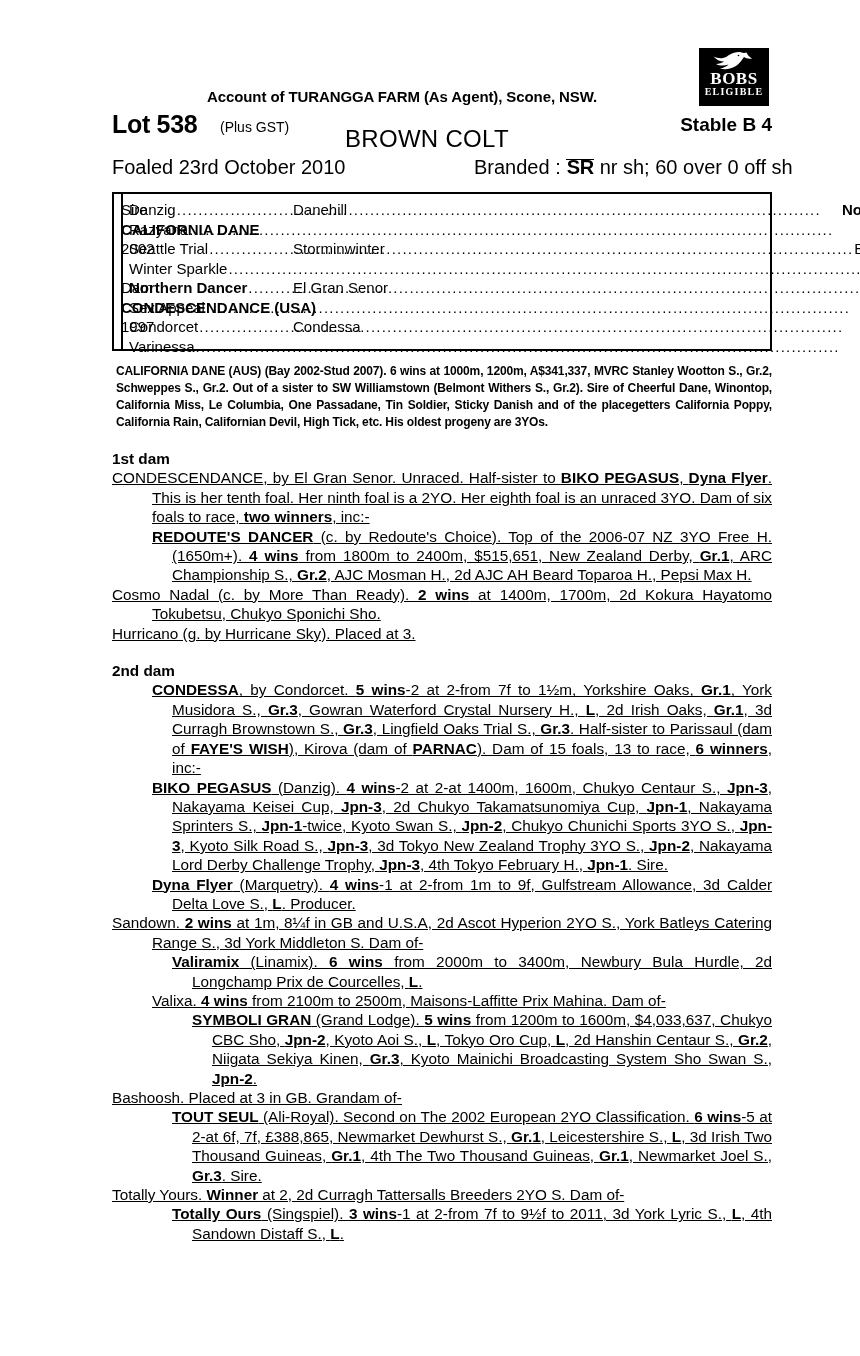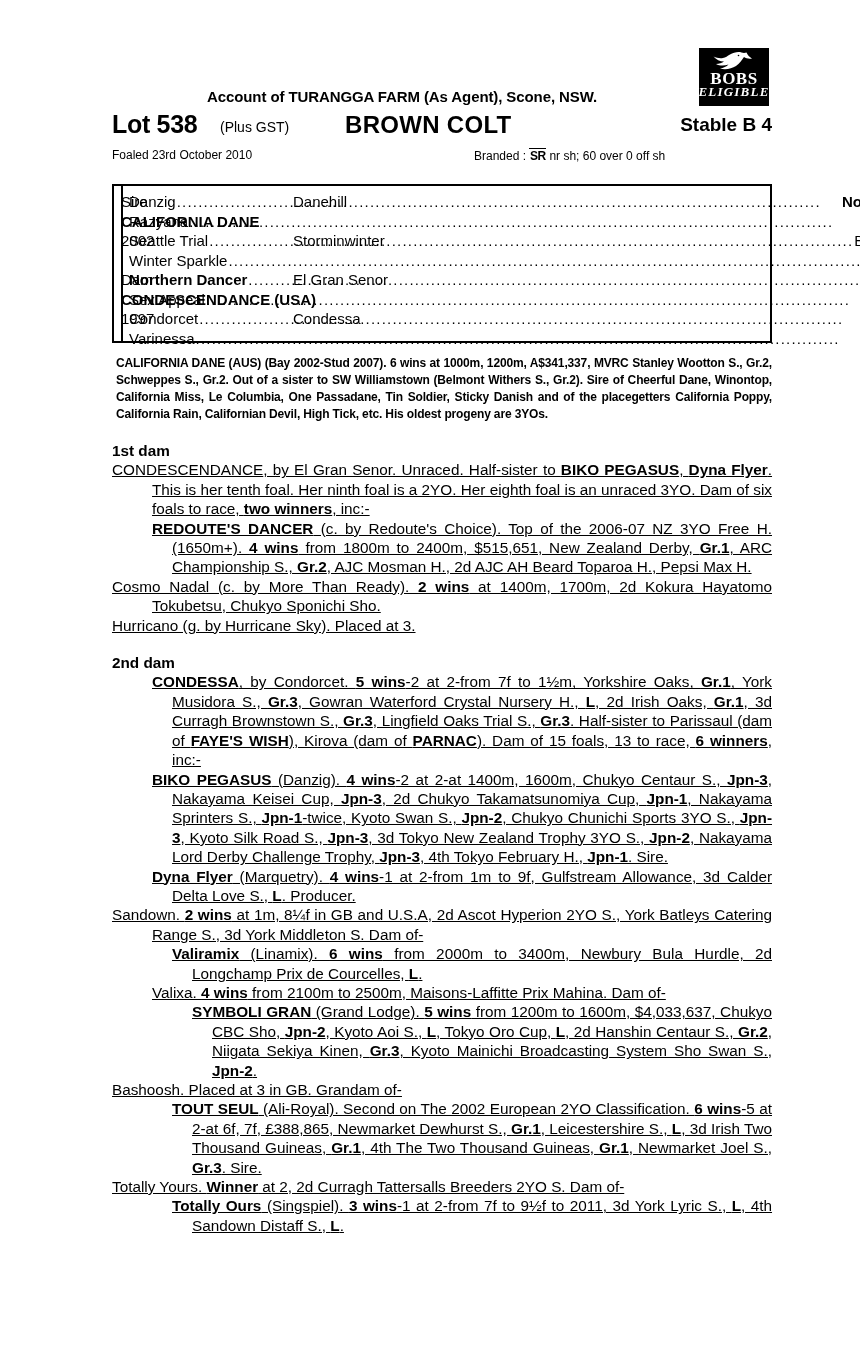--- a/index.html
+++ b/index.html
@@ -52,24 +52,23 @@
   .bobs-logo .bobs-text {
     font-family: "Liberation Serif", serif;
     font-weight: bold;
     font-size: 17px;
     letter-spacing: 0.5px;
     line-height: 17px;
   }
   .bobs-logo .elig-text {
     font-family: "Liberation Serif", serif;
     font-weight: bold;
-    font-size: 13px;
+    font-size: 10px;
     letter-spacing: 1.2px;
     line-height: 10px;
-    font-style: italic;
   }
 
   .account-line {
     text-align: center;
     font-size: 15px;
     font-weight: bold;
     font-family: "Liberation Sans Narrow", "Liberation Sans", sans-serif;
     letter-spacing: -0.1px;
     padding-top: 88px;
     padding-right: 80px;
@@ -92,38 +91,38 @@
   .plus-gst {
     position: absolute;
     left: 108px;
     top: 9px;
     font-size: 14px;
     font-weight: normal;
   }
   .colour-sex {
     position: absolute;
     left: 233px;
-    top: 1px;
+    top: 15px;
     font-size: 24px;
-    font-weight: bold;
+    font-weight: normal;
     letter-spacing: 0.3px;
   }
   .stable {
     position: absolute;
     right: 0px;
     top: 4px;
     font-size: 19px;
     font-weight: bold;
   }
 
   .foaled-row {
     position: relative;
     height: 26px;
-    margin-top: 4px;
-    font-size: 12px;
+    margin-top: 12px;
+    font-size: 20px;
   }
   .foaled-text {
     position: absolute;
     left: 0px;
     top: 0px;
   }
   .branded-text {
     position: absolute;
     left: 362px;
     top: 0px;

